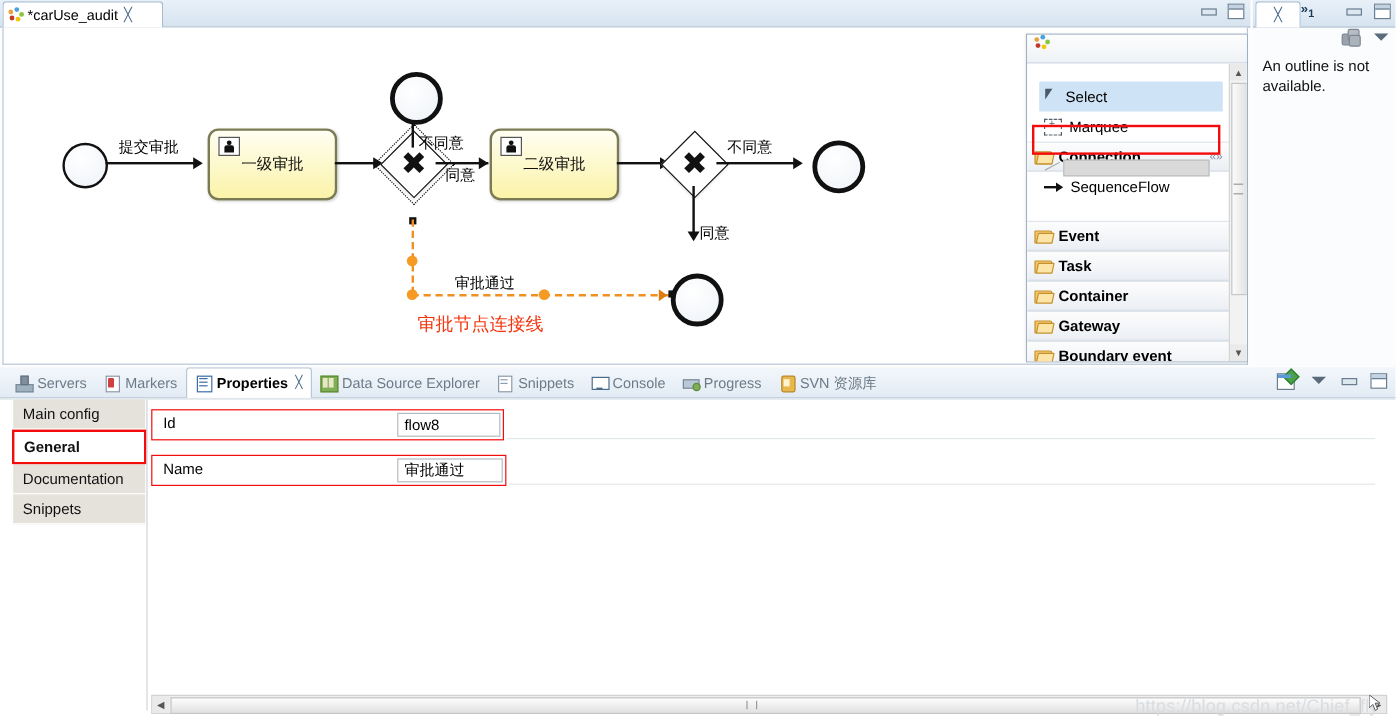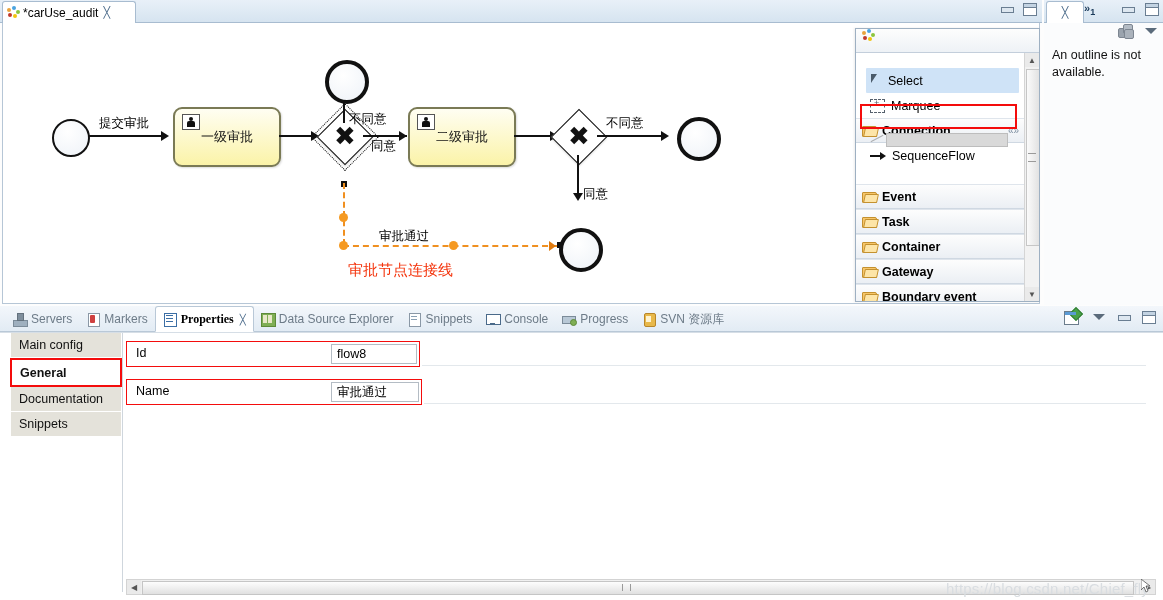--- a/index.html
+++ b/index.html
@@ -100,21 +100,21 @@
   .vtri{width:0;height:0;border-left:6px solid transparent;border-right:6px solid transparent;border-top:6px solid #5b6b7b;}
   .outline-msg{position:absolute;left:8px;top:47px;width:105px;font-size:12.5px;line-height:17px;color:#111;}
 
   
   .bottom{position:absolute;left:0;top:306px;width:1163px;height:294px;background:#fbfcfd;}
   .bottom-tabbar{position:absolute;left:0;top:0;width:1163px;height:25px;
     background:linear-gradient(#f3f7fb,#e2ebf4);border-bottom:1px solid #b9c8d7;}
   .vtabs{position:absolute;left:6px;top:1px;display:flex;align-items:center;height:24px;}
   .vtab{display:flex;align-items:center;gap:4px;height:24px;padding:0 7px;font-size:12px;color:#6d7b88;white-space:nowrap;}
   .vtab.active{background:#ffffff;border:1px solid #b9c8d7;border-bottom:1px solid #fff;
-    border-radius:3px 3px 0 0;color:#000;font-weight:bold;font-family:Liberation Serif, serif;}
+    border-radius:3px 3px 0 0;color:#000;font-weight:bold;}
   .vtab .x{color:#4a6a8a;font-size:10px;margin-left:2px;font-weight:normal;}
   .vicon{width:14px;height:13px;flex:0 0 14px;position:relative;}
   .ic-servers:before{content:"";position:absolute;left:0;top:7px;width:13px;height:5px;background:#9fb0bf;border:1px solid #7b8b99;}
   .ic-servers:after{content:"";position:absolute;left:4px;top:0;width:5px;height:6px;background:#7f8f9d;border:1px solid #64727e;}
   .ic-markers:before{content:"";position:absolute;left:2px;top:0;width:10px;height:12px;background:#fff;border:1px solid #8a98a6;}
   .ic-markers:after{content:"";position:absolute;left:4px;top:2px;width:5px;height:8px;background:#cf4040;border-radius:1px;}
   .ic-props:before{content:"";position:absolute;left:1px;top:0;width:11px;height:12px;background:#fff;border:1px solid #3b6ea5;}
   .ic-props:after{content:"";position:absolute;left:3px;top:2px;width:7px;height:1px;background:#3b6ea5;
     box-shadow:0 3px 0 #3b6ea5,0 6px 0 #3b6ea5;}
   .ic-dse:before{content:"";position:absolute;left:0;top:0;width:13px;height:12px;background:#7fae54;border:1px solid #5d8a38;}

